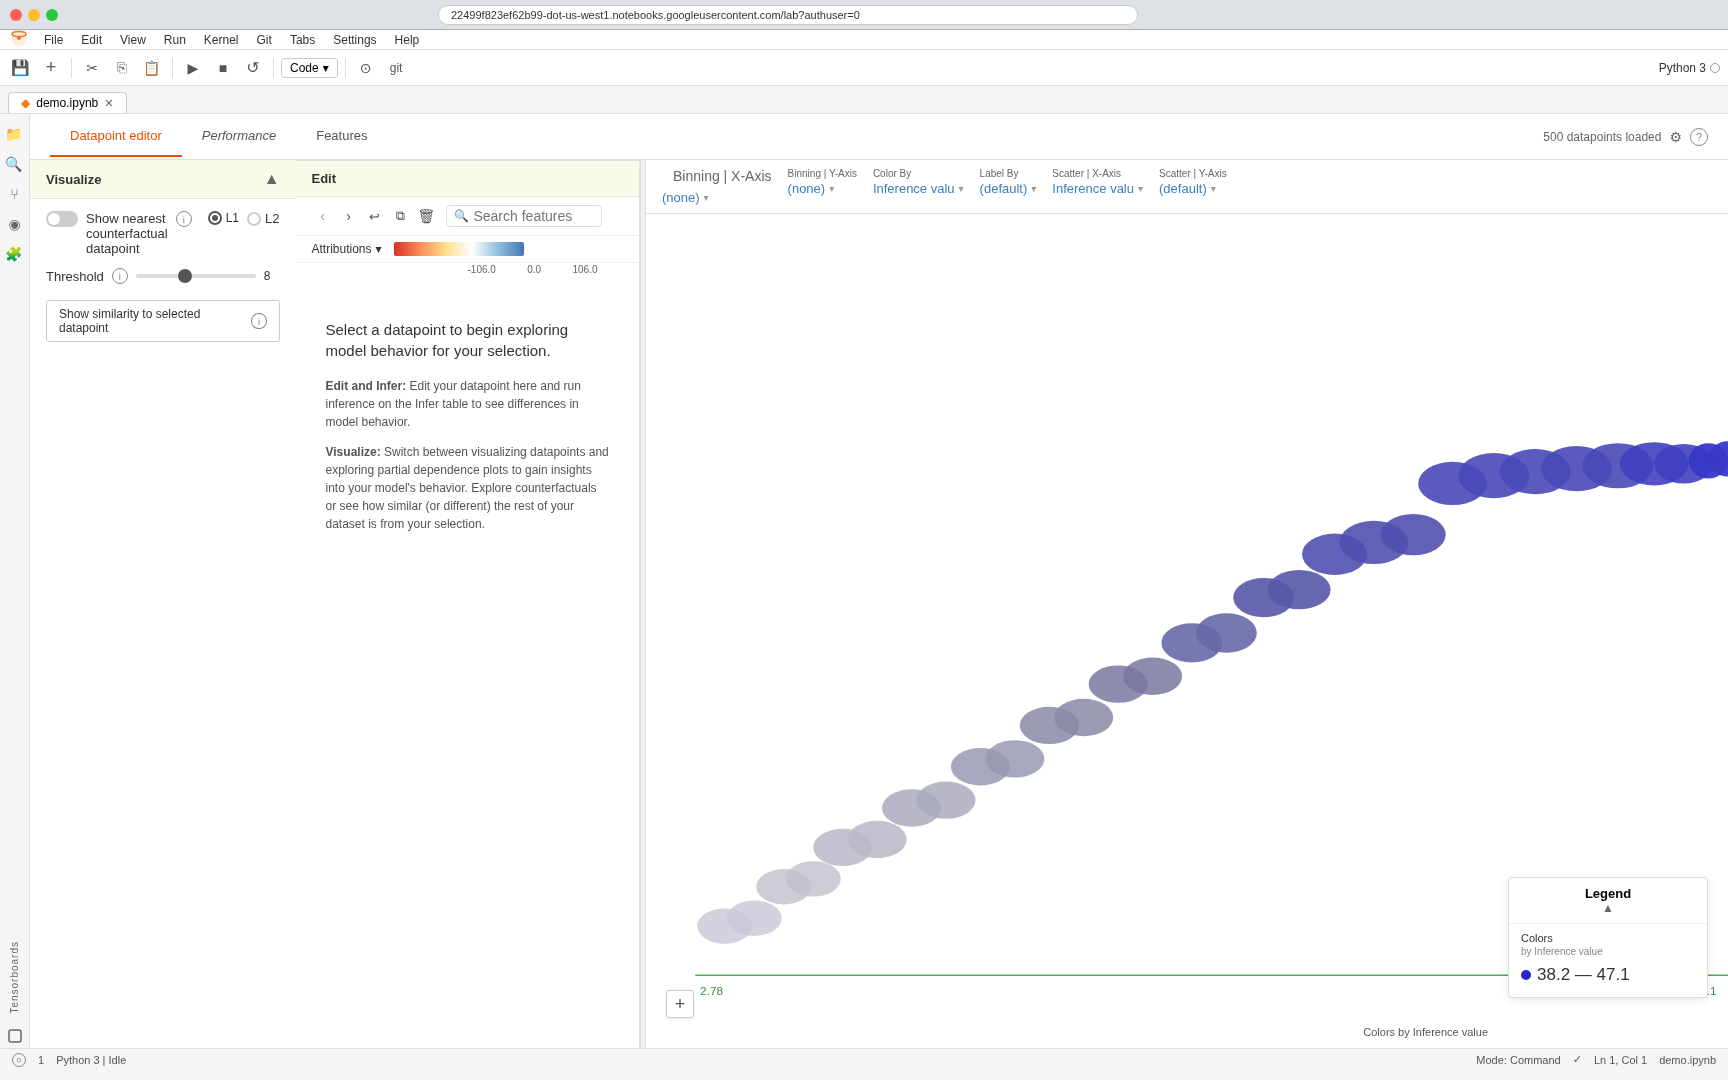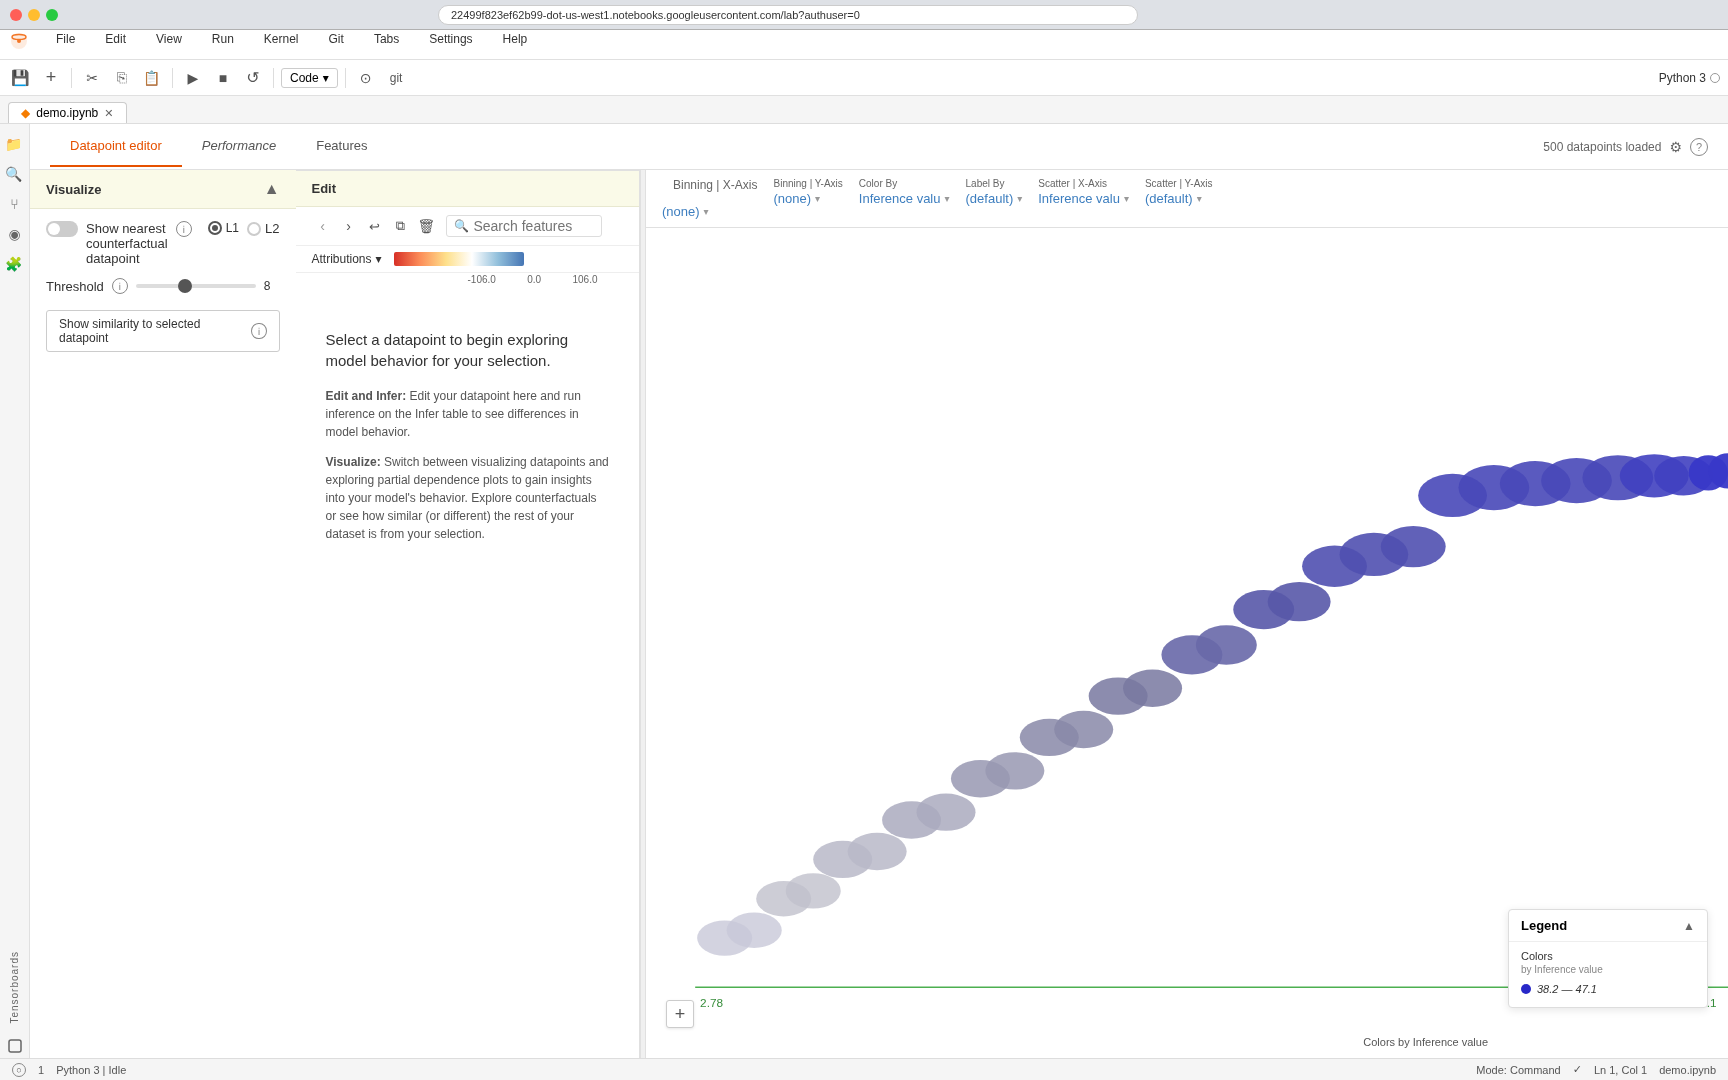--- a/index.html
+++ b/index.html
@@ -16,21 +16,21 @@
   <div style="width:12px;height:12px;border-radius:50%;background:#ffbd2e;"></div>
   <div style="width:12px;height:12px;border-radius:50%;background:#28ca41;"></div>
   <div style="flex:1; background:white; border-radius:12px; height:20px; display:flex; align-items:center; padding:0 12px; font-size:11px; color:#333; border:1px solid #ccc; max-width:700px; margin:0 auto;">
     <span>22499f823ef62b99-dot-us-west1.notebooks.googleusercontent.com/lab?authuser=0</span>
   </div>
   <div style="width:200px;"></div>
 </div>
 
 <div style="background:white;">
 
-  <div style="height:30px; display:flex; align-items:flex-start; padding:0 8px; border-bottom:1px solid #e0e0e0; gap:14px;">
+  <div style="height:20px; display:flex; align-items:flex-end; padding:0 8px; border-bottom:1px solid #e0e0e0; gap:2px;">
     <div style="width:22px; height:22px; margin-right:4px; display:flex; align-items:center; justify-content:center;">
       <svg width="20" height="20" viewBox="0 0 20 20">
         <circle cx="10" cy="10" r="8" fill="#f37626" opacity="0.15"></circle>
         <ellipse cx="10" cy="6" rx="7" ry="2.5" fill="none" stroke="#f37626" stroke-width="1.5"></ellipse>
         <circle cx="10" cy="10" r="2" fill="#f37626"></circle>
       </svg>
     </div>
     <div style="padding:2px 8px; font-size:12px; color:#333; cursor:pointer;">File</div>
     <div style="padding:2px 8px; font-size:12px; color:#333; cursor:pointer;">Edit</div>
     <div style="padding:2px 8px; font-size:12px; color:#333; cursor:pointer;">View</div>
@@ -206,21 +206,21 @@
           </div>
         </div>
       </div>
 
       <div style="width:6px;background:#f0f0f0;cursor:col-resize;border-left:1px solid #e0e0e0;border-right:1px solid #e0e0e0;"></div>
 
       <div style="flex:1;background:white;display:flex;flex-direction:column;position:relative;">
 
         <div style="display:flex;align-items:flex-start;padding:8px 16px;border-bottom:1px solid #e0e0e0;gap:16px;flex-wrap:nowrap;">
           <div style="display:flex;flex-direction:column;">
-            <span style="font-size:12px;color:#666;margin-bottom:12px;padding-left:11px;">Binning | X-Axis</span>
+            <span style="font-size:14px;color:#666;margin-bottom:6px;padding-left:11px;">Binning | X-Axis</span>
             <div style="display:flex;align-items:center;gap:4px;cursor:pointer;">
               <span style="font-size:13px;color:#3d7ebf;">(none)</span>
               <span style="font-size:10px;color:#999;">▾</span>
             </div>
           </div>
           <div style="display:flex;flex-direction:column;">
             <span style="font-size:10px;color:#666;margin-bottom:2px;">Binning | Y-Axis</span>
             <div style="display:flex;align-items:center;gap:4px;cursor:pointer;">
               <span style="font-size:13px;color:#3d7ebf;">(none)</span>
               <span style="font-size:10px;color:#999;">▾</span>
@@ -314,30 +314,30 @@
           </svg>
 
           
           <div style="position:absolute;bottom:30px;left:20px;width:28px;height:28px;background:white;border:1px solid #ccc;border-radius:3px;display:flex;align-items:center;justify-content:center;font-size:18px;cursor:pointer;color:#555;box-shadow:0 1px 3px rgba(0,0,0,0.1);">+</div>
 
           
           <div style="position:absolute;bottom:10px;right:240px;font-size:11px;color:#555;">Colors by Inference value</div>
 
           
           <div style="position:absolute;bottom:50px;right:20px;background:white;border:1px solid #ddd;border-radius:4px;width:200px;box-shadow:0 2px 8px rgba(0,0,0,0.1);">
-            <div style="display:flex;align-items:center;justify-content:space-between;padding:8px 12px;border-bottom:1px solid #eee;">
+            <div style="display:flex;align-items:center;justify-content:space-between;padding:8px 12px;border-bottom:1px solid #eee;flex-direction:column;">
               <span style="font-size:13px;font-weight:600;">Legend</span>
               <div style="cursor:pointer;color:#666;font-size:12px;">▲</div>
             </div>
             <div style="padding:8px 12px;">
               <div style="font-size:11px;color:#333;font-weight:500;margin-bottom:2px;">Colors</div>
               <div style="font-size:10px;color:#888;margin-bottom:8px;">by Inference value</div>
               <div style="display:flex;align-items:center;gap:6px;margin-bottom:4px;">
                 <div style="width:10px;height:10px;border-radius:50%;background:#2828c8;flex-shrink:0;"></div>
-                <span style="font-size:11px;color:#333;font-style:italic;">38.2 — 47.1</span>
+                <span style="font-size:17px;color:#333;">38.2 — 47.1</span>
               </div>
             </div>
           </div>
         </div>
       </div>
 
     </div>
   </div>
 </div>
 

